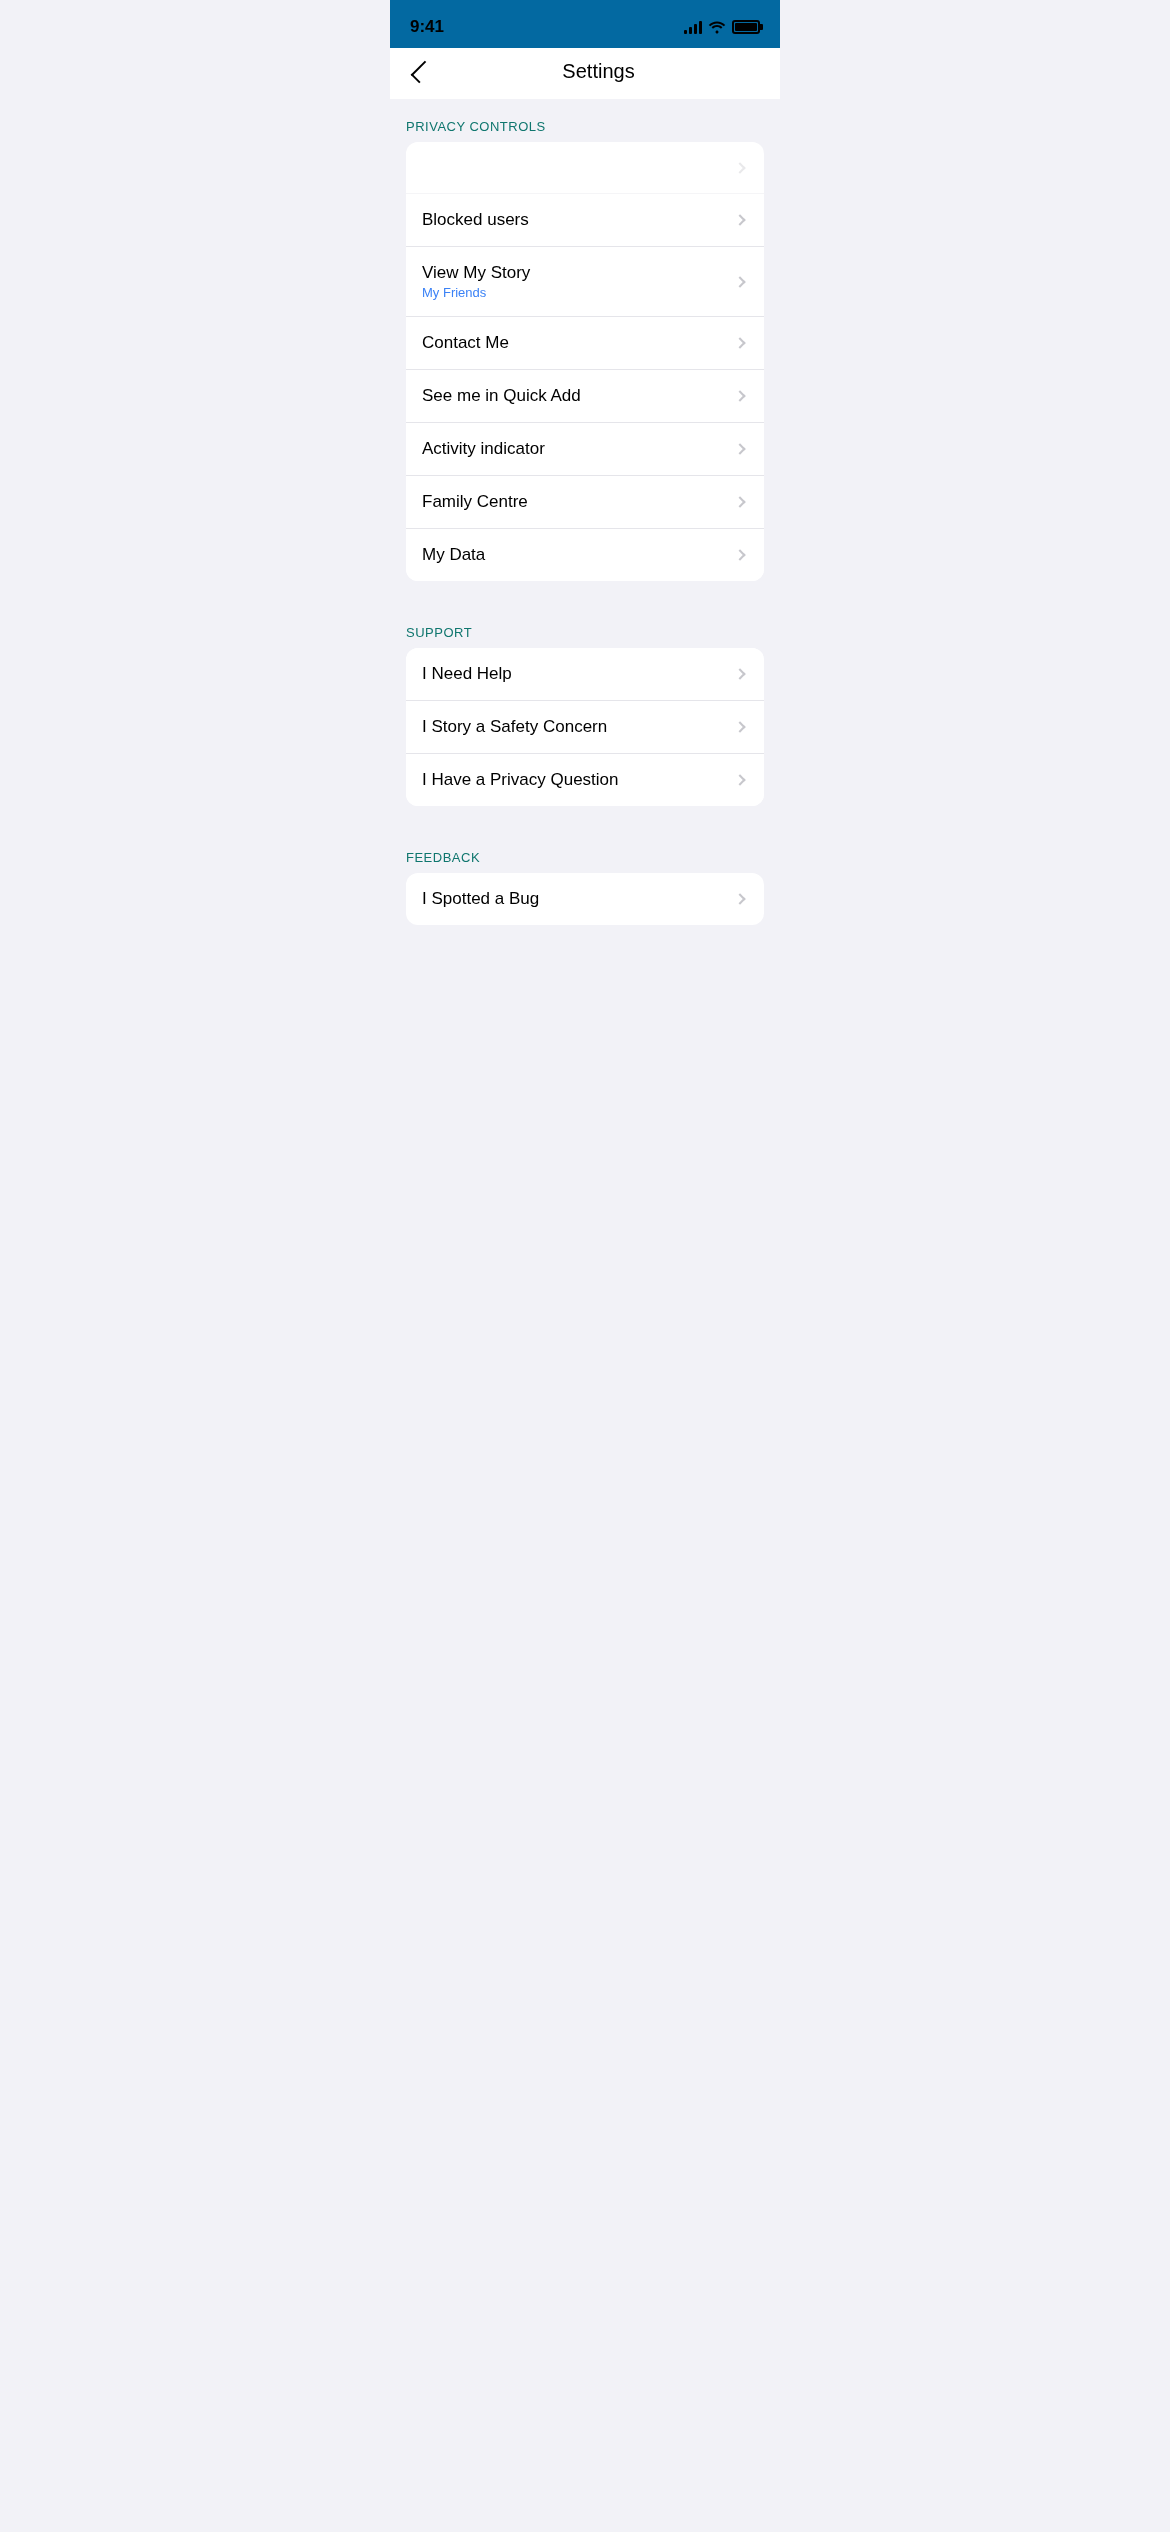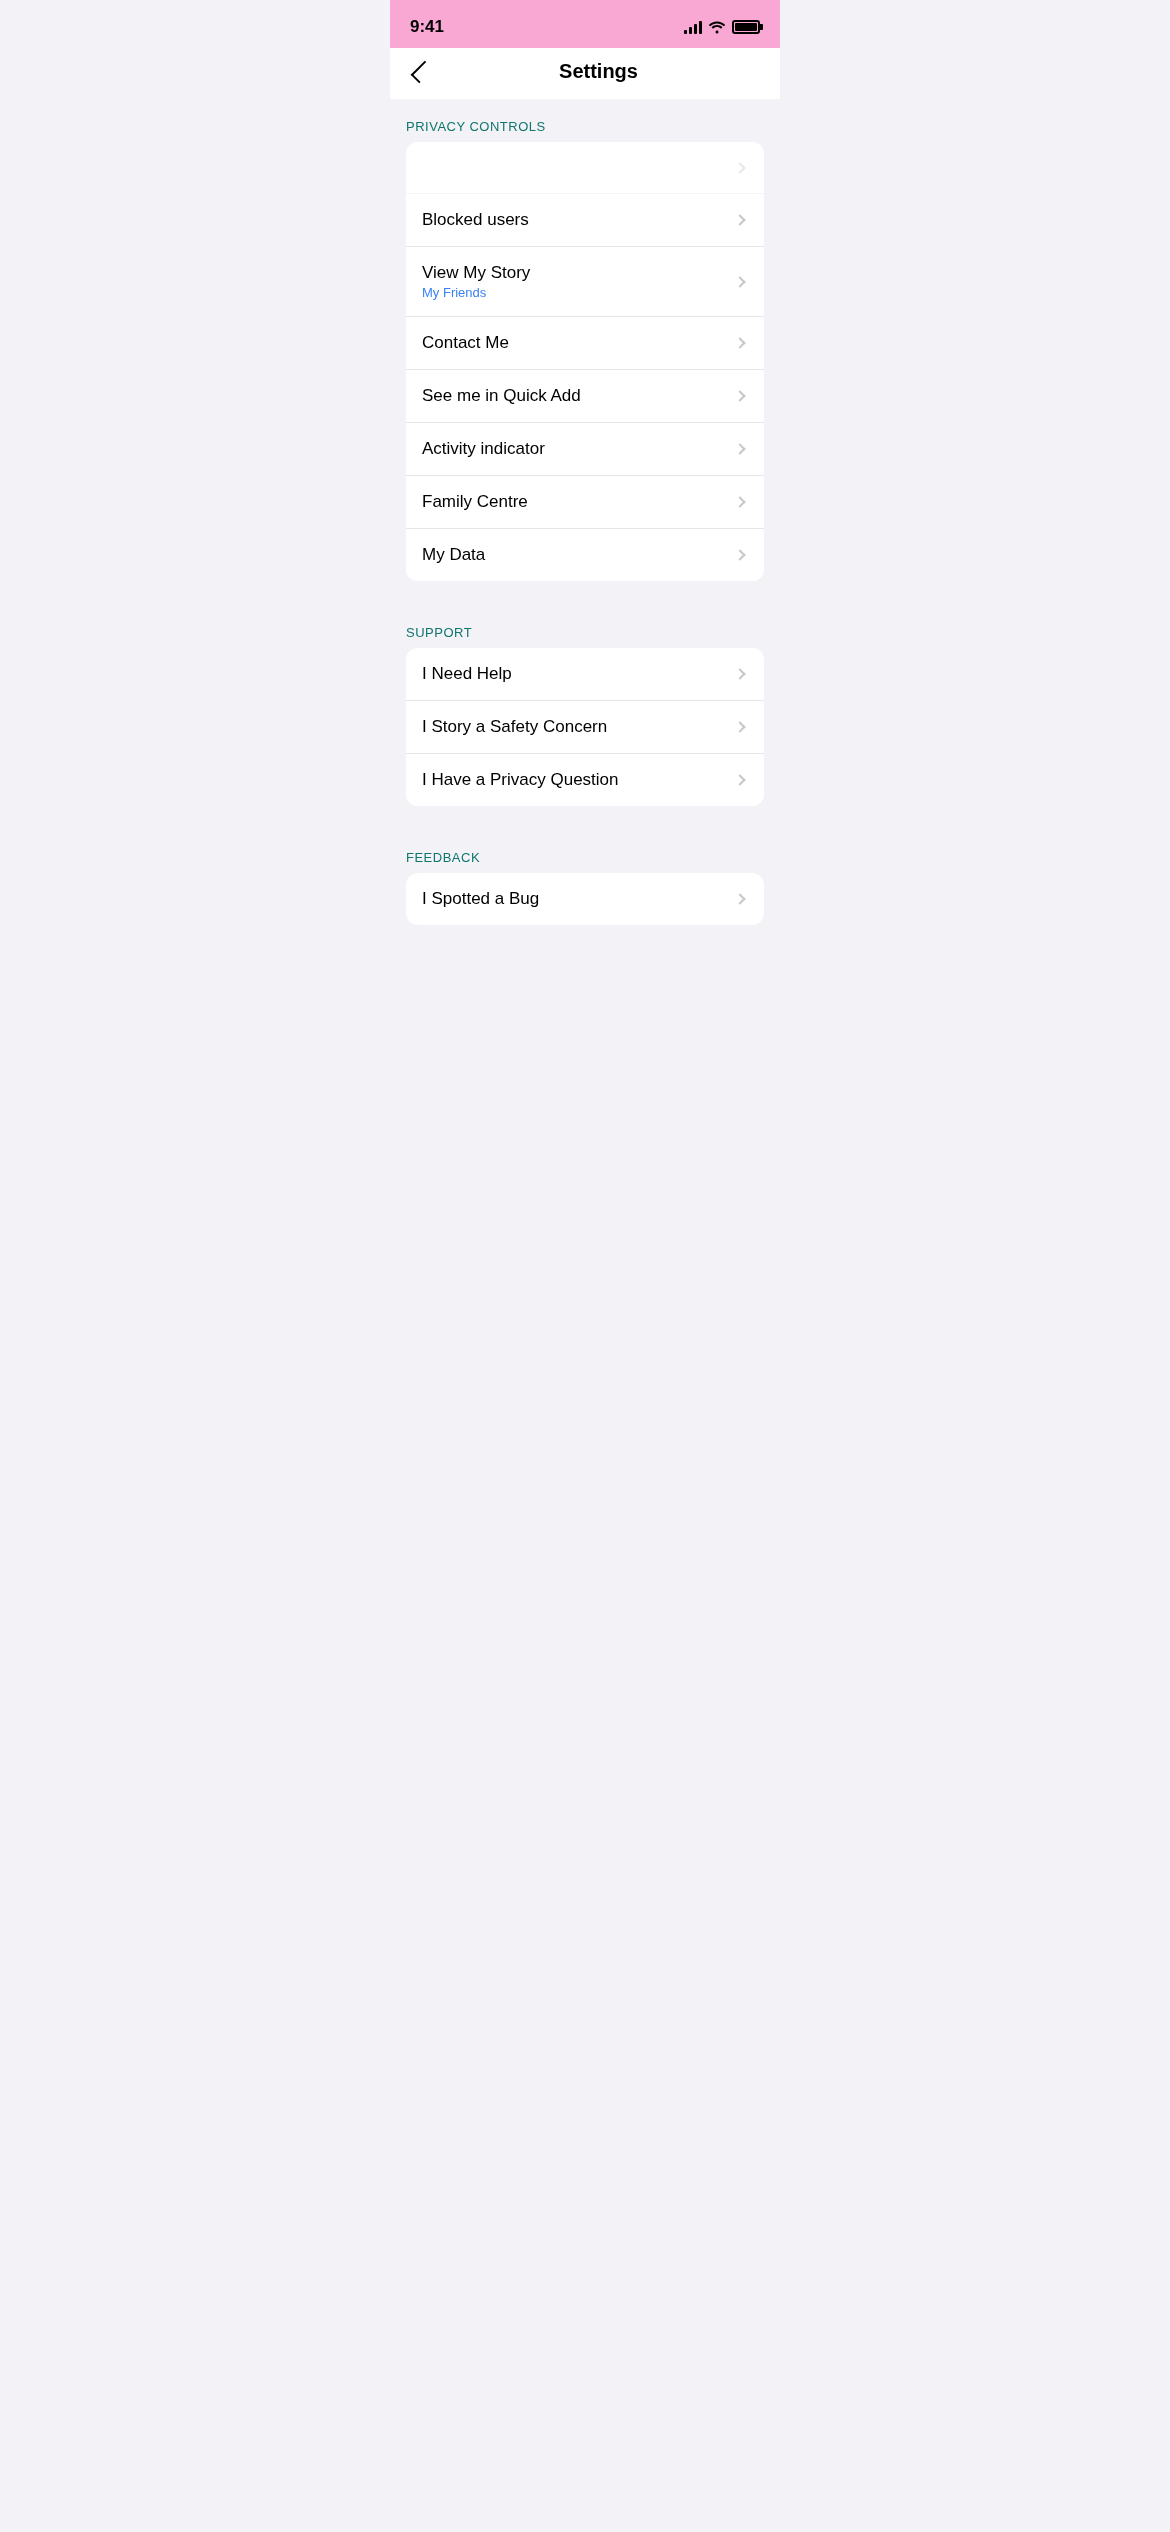--- a/index.html
+++ b/index.html
@@ -14,21 +14,21 @@
       font-family: -apple-system, BlinkMacSystemFont, 'Helvetica Neue', Arial, sans-serif;
       background: #f2f2f7;
       width: 390px;
       min-height: 844px;
       margin: 0 auto;
       position: relative;
       overflow-x: hidden;
     }
 
     .status-bar {
-      background: #f9a8d4;
+      background: #0369a1;
       display: flex;
       justify-content: space-between;
       align-items: center;
       padding: 14px 20px 8px 20px;
       height: 48px;
     }
 
     .status-time {
       font-size: 17px;
       font-weight: 600;
@@ -106,21 +106,21 @@
       width: 12px;
       height: 20px;
       border-left: 2.5px solid #000;
       border-bottom: 2.5px solid #000;
       transform: rotate(45deg);
       margin-left: 6px;
     }
 
     .header-title {
       font-size: 20px;
-      font-weight: 700;
+      font-weight: 400;
       color: #000;
       margin-left: 27px;
     }
 
     .section-header {
       padding: 20px 16px 8px 16px;
       font-size: 13px;
       font-weight: 400;
       color: #0f766e;
       letter-spacing: 0.5px;

